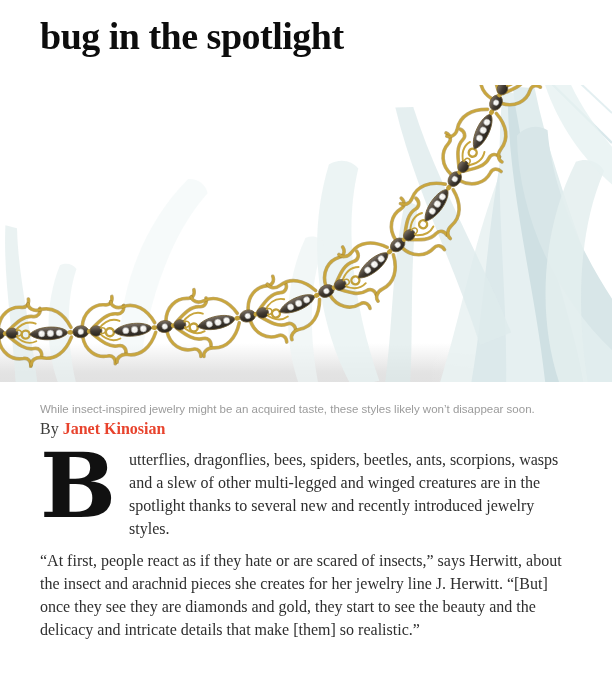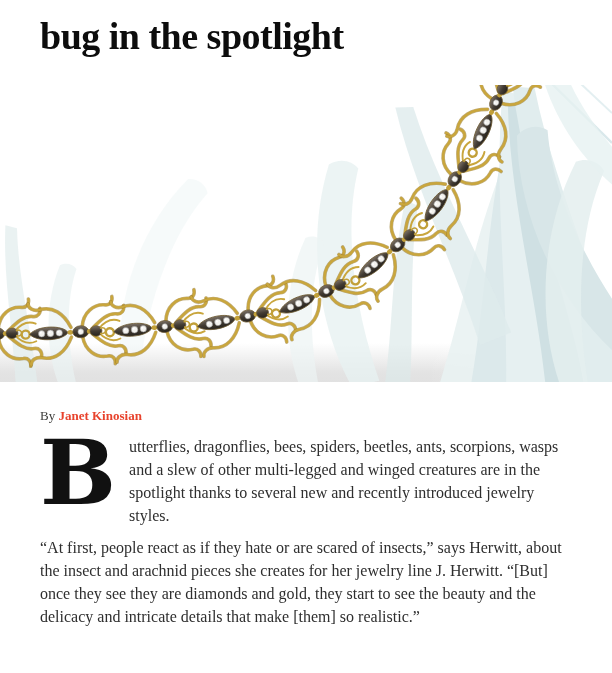--- a/index.html
+++ b/index.html
@@ -17,22 +17,22 @@
   }
   .hero{
     margin-top:27px;width:612px;height:297px;display:block;background:#ffffff;
   }
   .caption{
     margin:20px 40px 0 40px;
     font-family:"Liberation Sans",sans-serif;
     font-size:11.5px;line-height:14px;color:#9b9b9b;
   }
   .byline{
-    margin:24px 40px 0 40px;
-    font-size:13px;line-height:19px;color:#3d3d3b;
+    margin:3px 40px 0 40px;
+    font-size:16px;line-height:19px;color:#3d3d3b;
   }
   .byline .author{
     color:#e8432d;font-weight:bold;text-decoration:none;
   }
   .dateline{
     margin:16px 40px 0 40px;
     font-family:"Liberation Sans",sans-serif;
     font-size:10px;letter-spacing:0.6px;color:#a6a6a6;
   }
   .article{
@@ -154,20 +154,21 @@
       <use href="#ant" transform="translate(76,247) rotate(-3) scale(0.8)"></use>
       <use href="#ant" transform="translate(160,242) rotate(-6) scale(0.8)"></use>
       <use href="#ant" transform="translate(243,232) rotate(-12) scale(0.8)"></use>
       <use href="#ant" transform="translate(322,208) rotate(-24) scale(0.8)"></use>
       <use href="#ant" transform="translate(394,163) rotate(-40) scale(0.8)"></use>
       <use href="#ant" transform="translate(452,98) rotate(-55) scale(0.8)"></use>
       <use href="#ant" transform="translate(494,22) rotate(-65) scale(0.8)"></use>
     </g>
   </svg>
 
+  <p class="caption">While insect-inspired jewelry might be an acquired taste, these styles likely won’t disappear soon.</p>
 
   <p class="byline"><span>By</span>&nbsp;<a class="author" href="#">Janet Kinosian</a></p>
 
 
   <div class="article">
     <p><span class="dropcap">B</span><span>utterflies, dragonflies, bees, spiders, beetles, ants, scorpions, wasps and a slew of other multi-legged and winged creatures are in the spotlight thanks to several new and recently introduced jewelry styles.</span></p>
     <p>“At first, people react as if they hate or are scared of insects,” says Herwitt, about the insect and arachnid pieces she creates for her jewelry line J. Herwitt. “[But] once they see they are diamonds and gold, they start to see the beauty and the delicacy and intricate details that make [them] so realistic.”</p>
   </div>
 
 </div>

